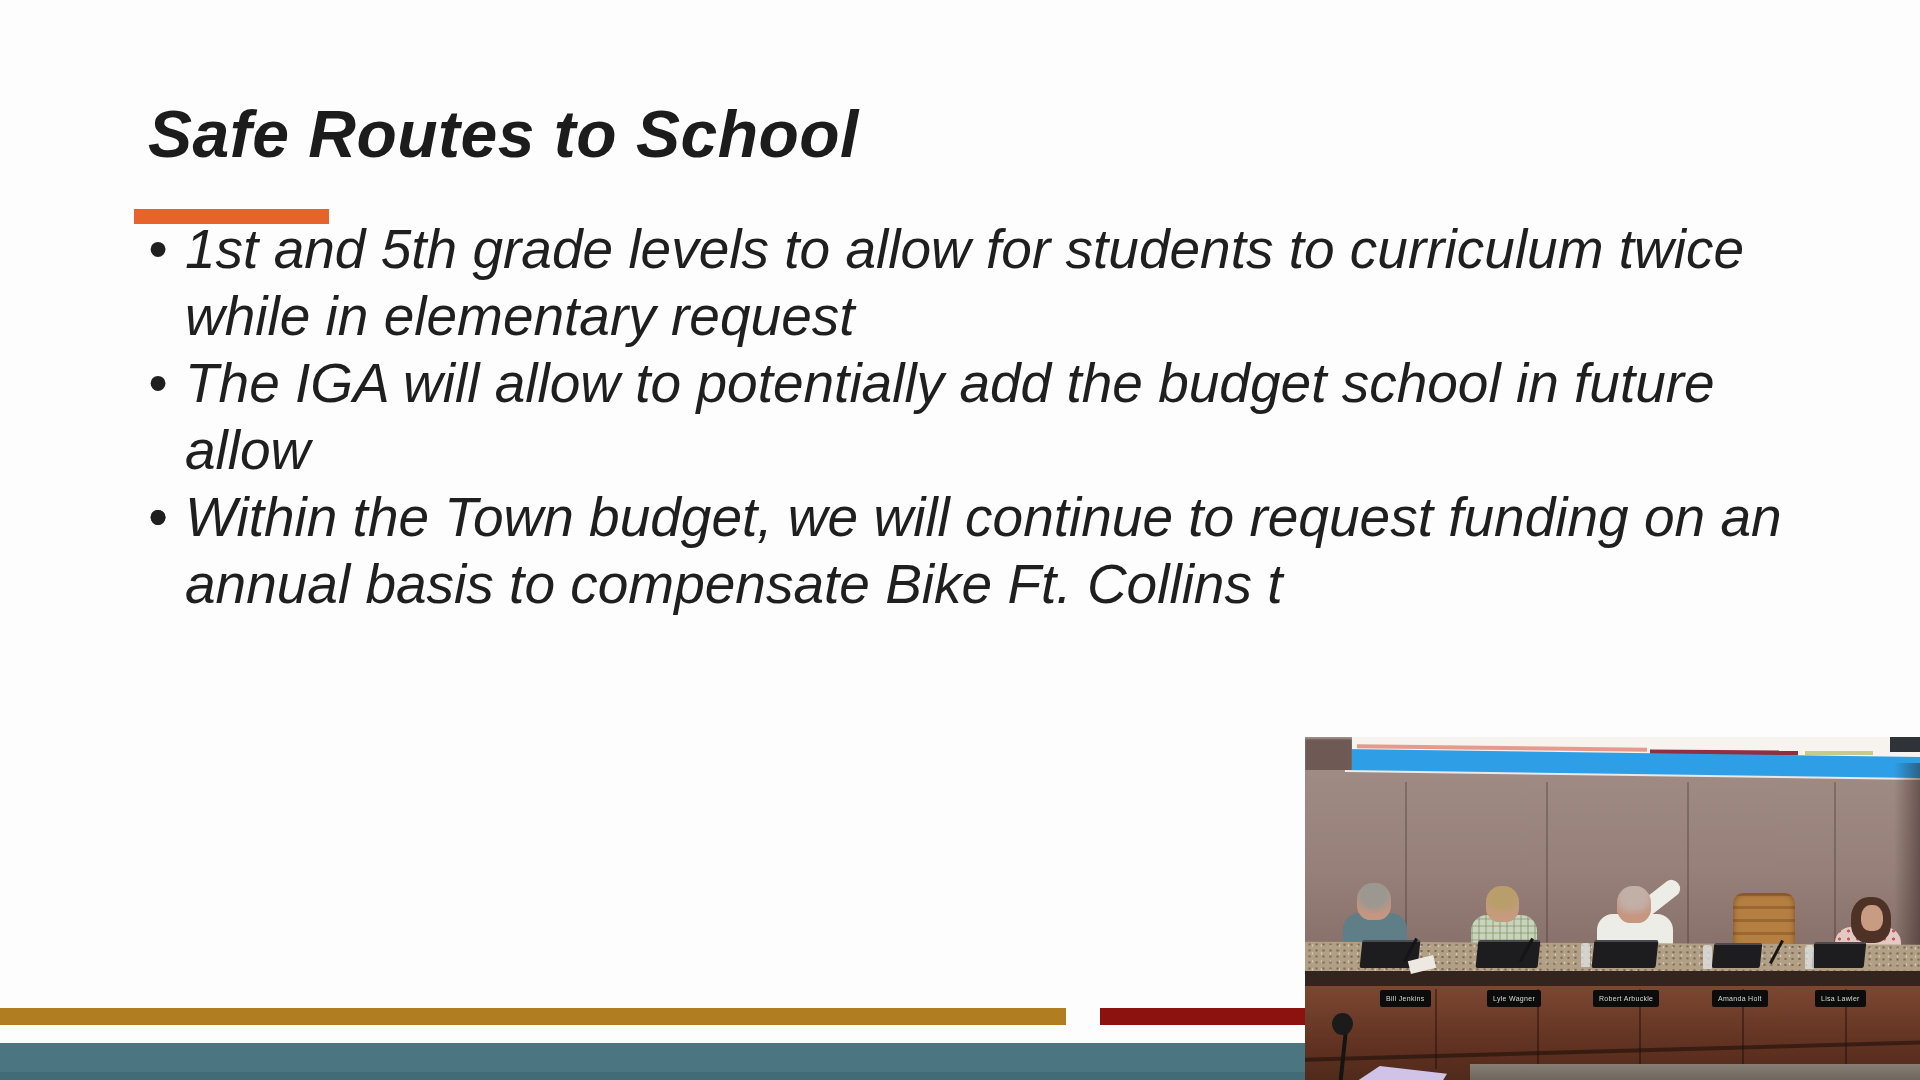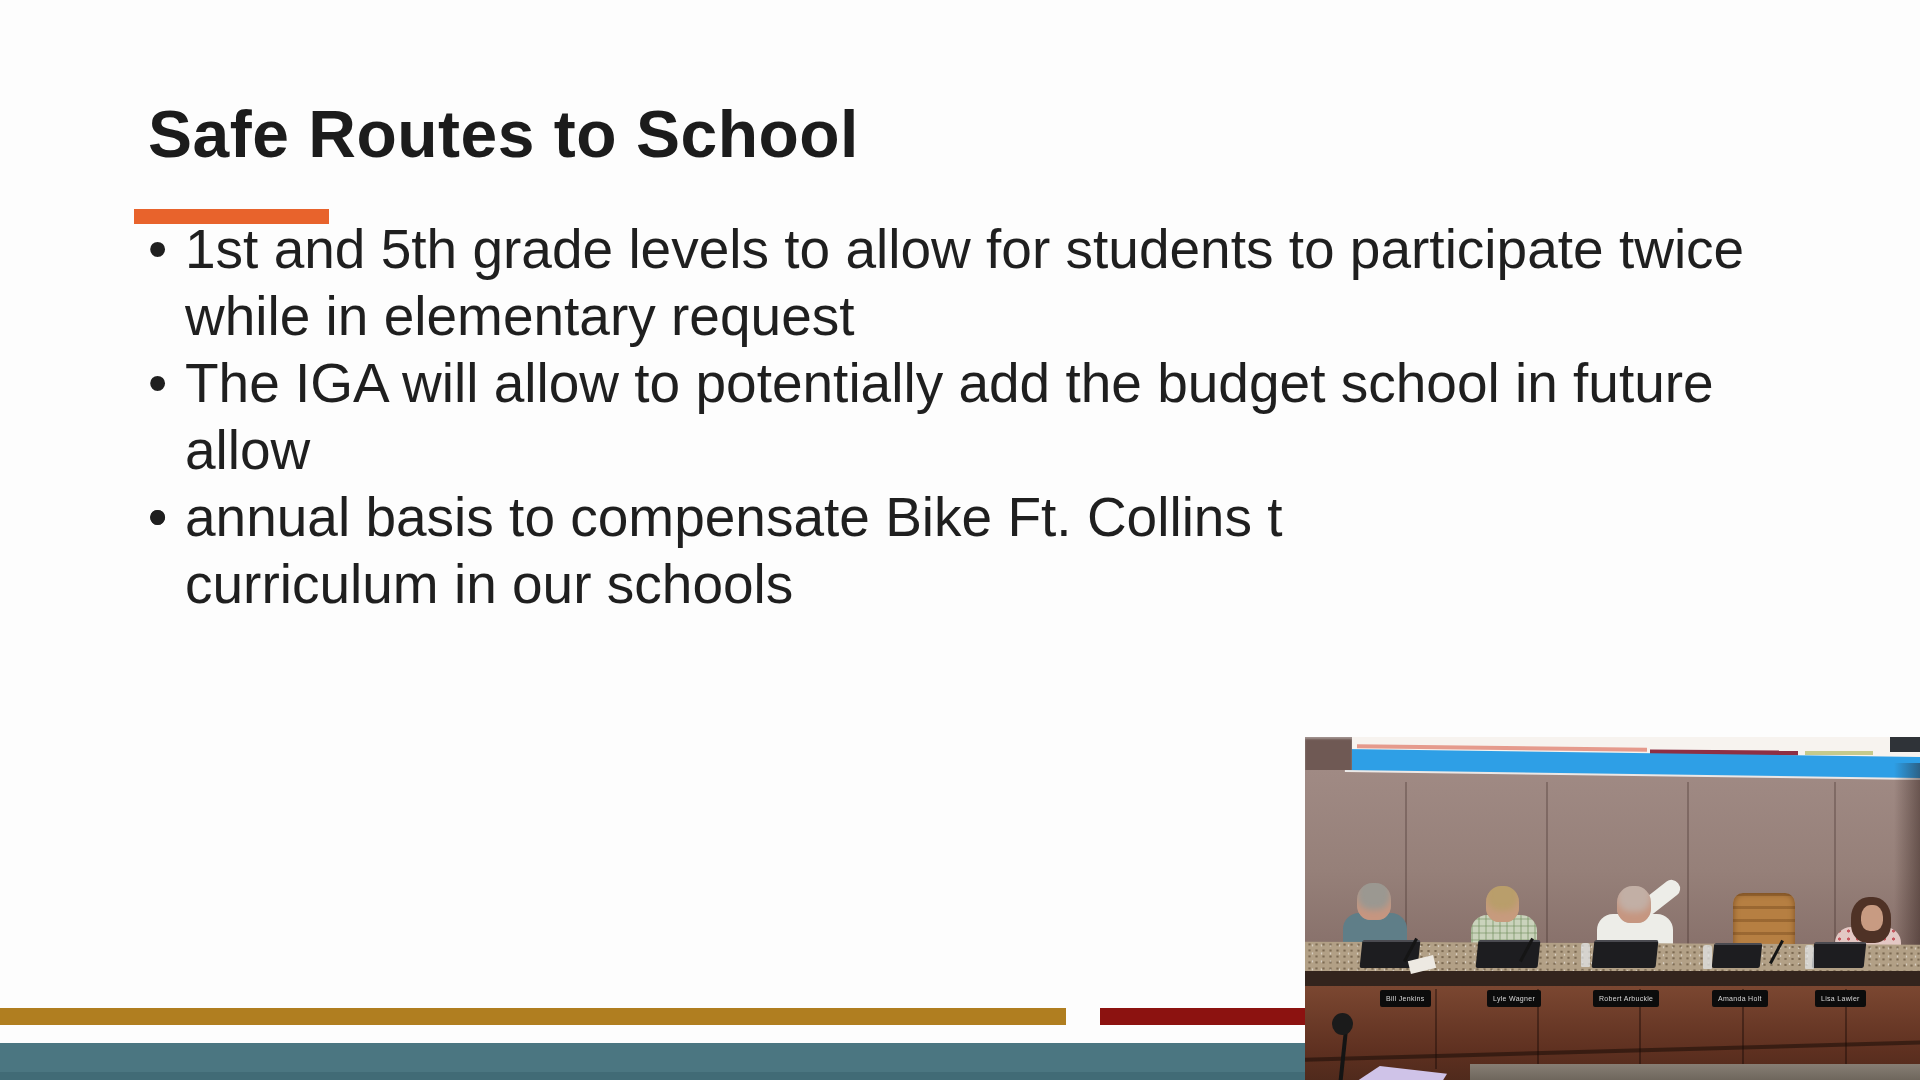--- a/index.html
+++ b/index.html
@@ -1,19 +1,19 @@
 <!DOCTYPE html>
 <html><head>
 <meta charset="utf-8">
 <style>
   * { margin:0; padding:0; box-sizing:border-box; }
   html,body { width:1920px; height:1080px; overflow:hidden; background:#fff; }
   body { font-family:"Liberation Sans", sans-serif; position:relative; }
 
-  .slide { position:absolute; inset:0; background:#fdfdfd; }
+  .slide { position:absolute; inset:0; background:#fdfdfd;font-style:italic; }
 
   
   .title {
     position:absolute; left:148px; top:96px;
     font-size:66px; font-weight:bold; color:#1c1c1c;
     letter-spacing:0.5px; white-space:nowrap;
   }
   .title-underline {
     position:absolute; left:134px; top:209px;
     width:195px; height:15px; 
@@ -115,35 +115,35 @@
 <body>
 
 <div class="slide">
 
   <div class="title">Safe Routes to School</div>
   <div class="title-underline" style="background: rgb(232, 99, 44);"></div>
 
   <ul class="bullets" id="bullet-list">
       <li class="bullet-item">
         <span class="bullet-marker">•</span>
-        <div class="bullet-line">1st and 5th grade levels to allow for students to participate twice</div>
+        <div class="bullet-line">1st and 5th grade levels to allow for students to curriculum twice</div>
         <div class="bullet-line">while in elementary request</div>
       </li>
       <li class="bullet-item">
         <span class="bullet-marker">•</span>
         <div class="bullet-line">The IGA will allow to potentially add the budget school in future</div>
         <div class="bullet-line">allow</div>
       </li>
       <li class="bullet-item">
         <span class="bullet-marker">•</span>
       </li>
       <li class="bullet-item">
         <span class="bullet-marker">•</span>
+        <div class="bullet-line">Within the Town budget, we will continue to request funding on an</div>
         <div class="bullet-line">annual basis to compensate Bike Ft. Collins t</div>
-        <div class="bullet-line">curriculum in our schools</div>
       </li>
     </ul>
 
   <div class="bar bar-gold" style="background: rgb(176, 126, 32);"></div>
   <div class="bar bar-red" style="background: rgb(140, 18, 16);"></div>
   <div class="bar-teal" style="background: linear-gradient(rgb(75, 118, 129) 0px, rgb(75, 118, 129) 78%, rgb(65, 107, 118) 78%, rgb(65, 107, 118) 100%);"></div>
 </div>
 
 <div class="video">
 

